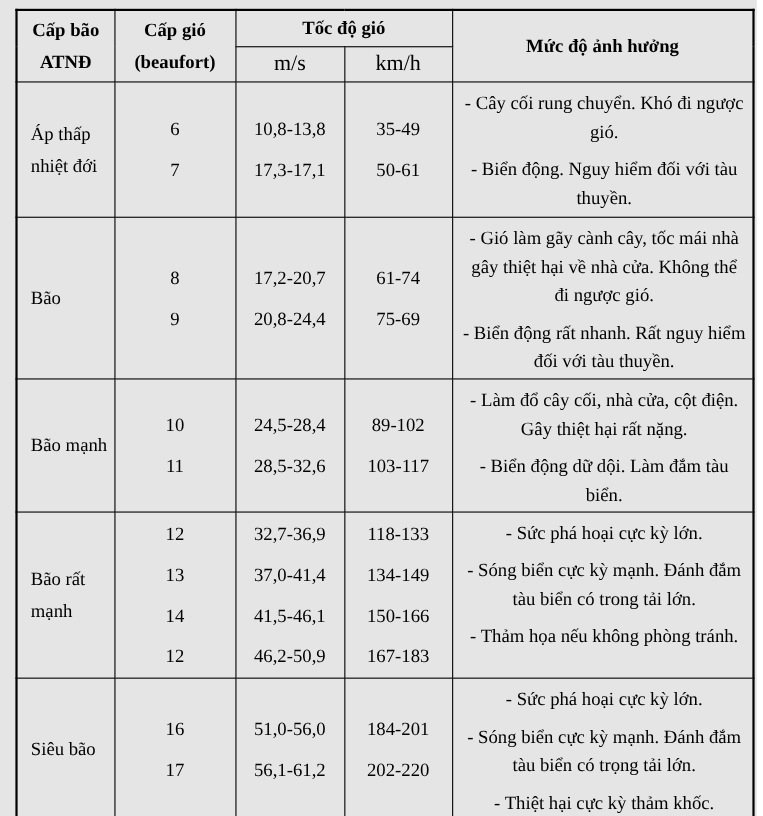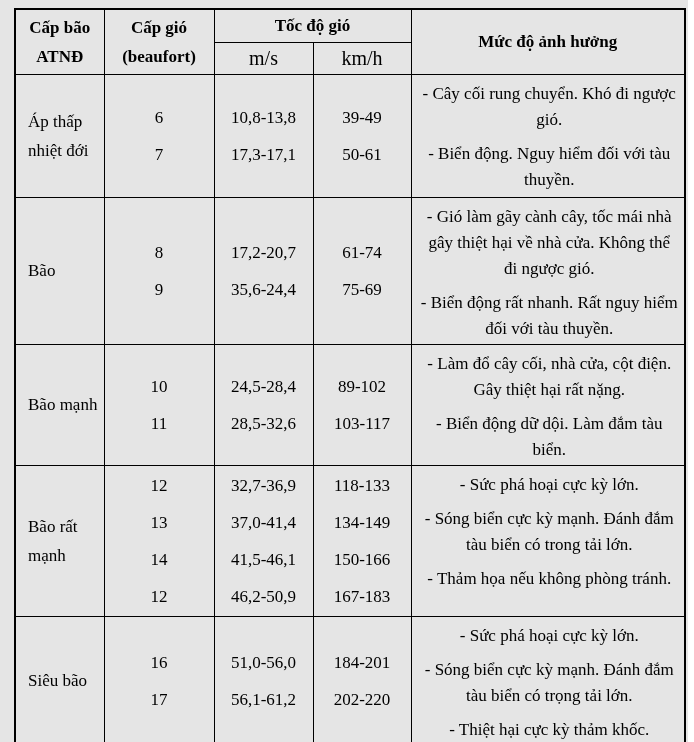--- a/index.html
+++ b/index.html
@@ -123,37 +123,37 @@
           <td class="cat">Áp thấp nhiệt đới</td>
           <td class="num">
               <div class="line">6</div>
               <div class="line">7</div>
             </td>
           <td class="num">
               <div class="line">10,8-13,8</div>
               <div class="line">17,3-17,1</div>
             </td>
           <td class="num">
-              <div class="line">39-49</div>
+              <div class="line">35-49</div>
               <div class="line">50-61</div>
             </td>
           <td class="impact">
               <div class="impact-line">- Cây cối rung chuyển. Khó đi ngược gió.</div>
               <div class="impact-line">- Biển động. Nguy hiểm đối với tàu thuyền.</div>
             </td>
         </tr>
         <tr>
           <td class="cat">Bão</td>
           <td class="num">
               <div class="line">8</div>
               <div class="line">9</div>
             </td>
           <td class="num">
               <div class="line">17,2-20,7</div>
-              <div class="line">35,6-24,4</div>
+              <div class="line">20,8-24,4</div>
             </td>
           <td class="num">
               <div class="line">61-74</div>
               <div class="line">75-69</div>
             </td>
           <td class="impact">
               <div class="impact-line">- Gió làm gãy cành cây, tốc mái nhà gây thiệt hại về nhà cửa. Không thể đi ngược gió.</div>
               <div class="impact-line">- Biển động rất nhanh. Rất nguy hiểm đối với tàu thuyền.</div>
             </td>
         </tr>

